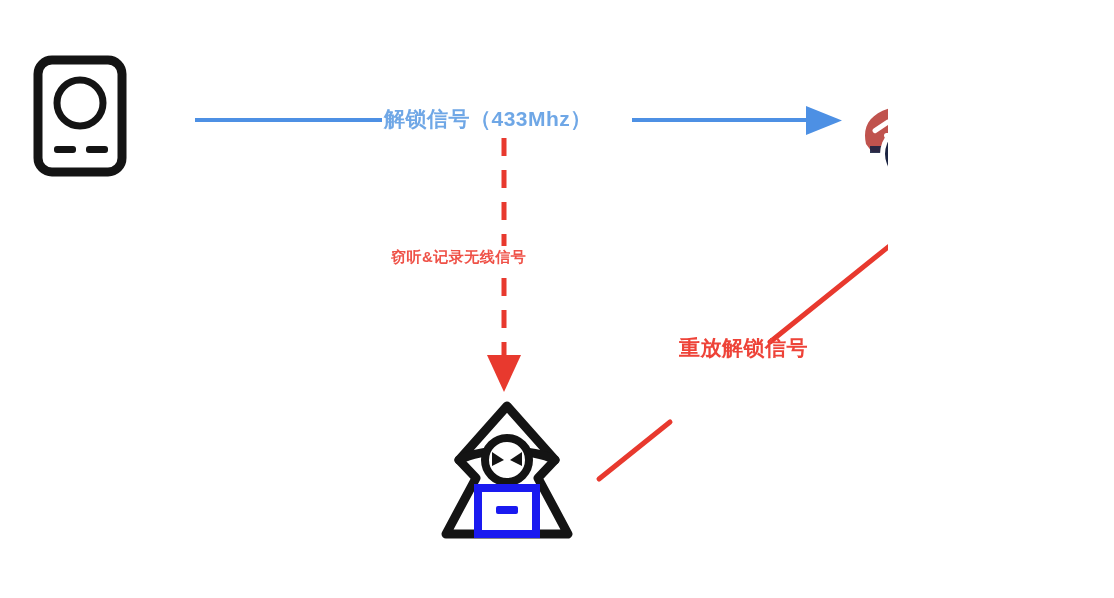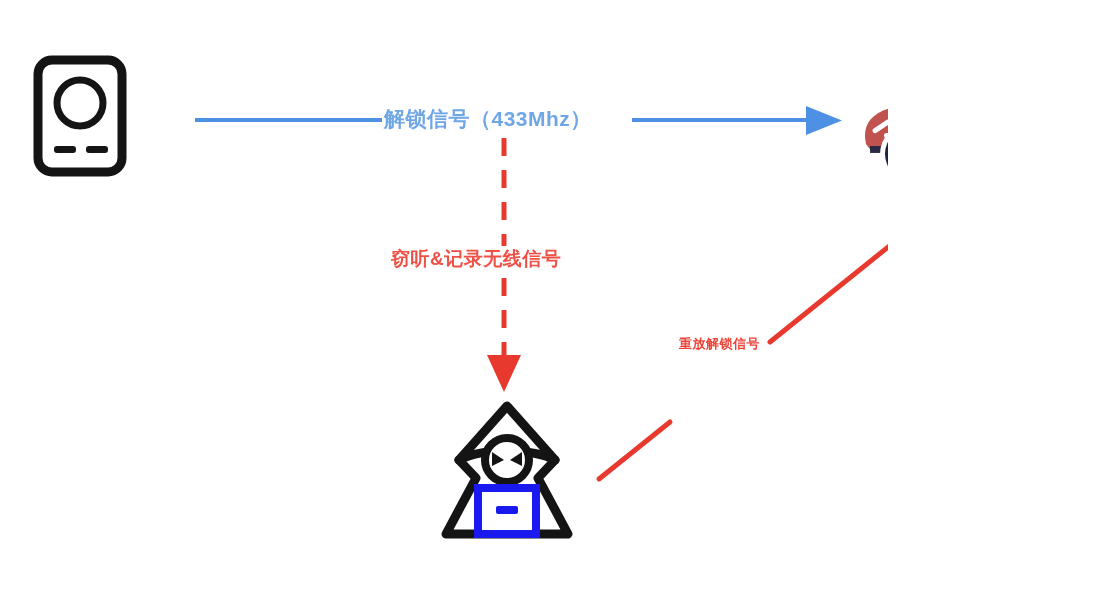--- a/index.html
+++ b/index.html
@@ -36,27 +36,27 @@
   }
   #label-unlock-signal {
     left: 384px;
     top: 108px;
     font-size: 21px;
     color: #6fa7e6;
   }
   #label-sniff-signal {
     left: 391px;
     top: 249px;
-    font-size: 19px;
+    font-size: 15px;
     color: #ef5147;
   }
   #label-replay-signal {
     left: 679px;
     top: 337px;
-    font-size: 13px;
+    font-size: 21px;
     color: #ee4338;
   }
   
   #node-key-fob {
     left: 33px;
     top: 55px;
     width: 94px;
     height: 122px;
   }
   

